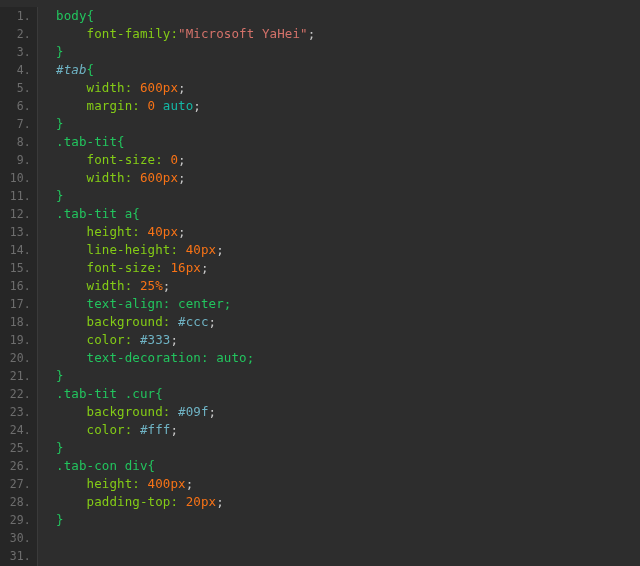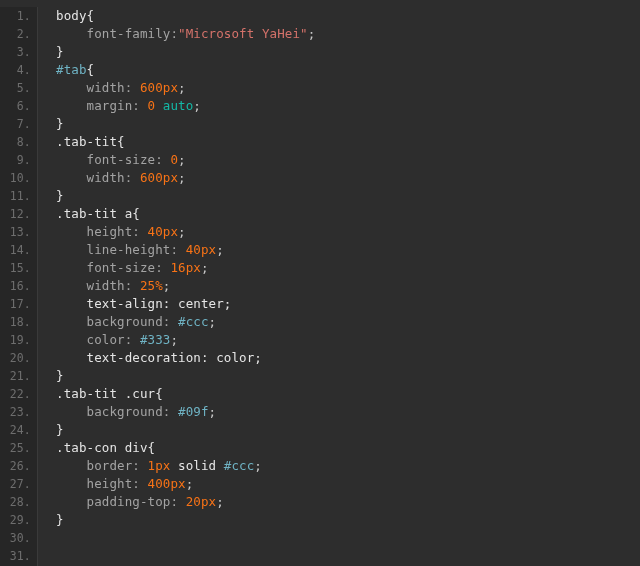--- a/index.html
+++ b/index.html
@@ -48,23 +48,23 @@
     padding-left: 18px;
     box-sizing: border-box;
   }
   .code-line {
     height: 18px;
     line-height: 18px;
     white-space: pre;
     color: #e8e8e8;
     letter-spacing: 0.1px;
   }
-  .tok-plain    { color: #e5e5e5; }
-  .tok-sel-id   { color: #6fb3c4; }
-  .tok-prop     { color: #a3a3a3; }
+  .tok-plain    { color: #22c55e; }
+  .tok-sel-id   { color: #6fb3c4; font-style: italic; }
+  .tok-prop     { color: #84cc16; }
   .tok-num      { color: #f97316; }
   .tok-string   { color: #d4726a; }
   .tok-hex      { color: #6fb3c4; text-align: center; }
   .tok-keyword  { color: #14b8a6; }
   .tok-punct    { color: #c8c8c8; }
 </style>
 </head>
 <body>
 
 <div id="editor">
@@ -115,25 +115,25 @@
         <div class="code-line"><span class="tok-prop">    width: </span><span class="tok-num">600px</span><span class="tok-punct">;</span></div>
         <div class="code-line"><span class="tok-plain">}</span></div>
         <div class="code-line"><span class="tok-plain">.tab-tit a{</span></div>
         <div class="code-line"><span class="tok-prop">    height: </span><span class="tok-num">40px</span><span class="tok-punct">;</span></div>
         <div class="code-line"><span class="tok-prop">    line-height: </span><span class="tok-num">40px</span><span class="tok-punct">;</span></div>
         <div class="code-line"><span class="tok-prop">    font-size: </span><span class="tok-num">16px</span><span class="tok-punct">;</span></div>
         <div class="code-line"><span class="tok-prop">    width: </span><span class="tok-num">25%</span><span class="tok-punct">;</span></div>
         <div class="code-line"><span class="tok-plain">    text-align: center;</span></div>
         <div class="code-line"><span class="tok-prop">    background: </span><span class="tok-hex">#ccc</span><span class="tok-punct">;</span></div>
         <div class="code-line"><span class="tok-prop">    color: </span><span class="tok-hex">#333</span><span class="tok-punct">;</span></div>
-        <div class="code-line"><span class="tok-plain">    text-decoration: color;</span></div>
+        <div class="code-line"><span class="tok-plain">    text-decoration: auto;</span></div>
         <div class="code-line"><span class="tok-plain">}</span></div>
         <div class="code-line"><span class="tok-plain">.tab-tit .cur{</span></div>
         <div class="code-line"><span class="tok-prop">    background: </span><span class="tok-hex">#09f</span><span class="tok-punct">;</span></div>
+        <div class="code-line"><span class="tok-prop">    color: </span><span class="tok-hex">#fff</span><span class="tok-punct">;</span></div>
         <div class="code-line"><span class="tok-plain">}</span></div>
         <div class="code-line"><span class="tok-plain">.tab-con div{</span></div>
-        <div class="code-line"><span class="tok-prop">    border: </span><span class="tok-num">1px</span><span class="tok-plain"> solid </span><span class="tok-hex">#ccc</span><span class="tok-punct">;</span></div>
         <div class="code-line"><span class="tok-prop">    height: </span><span class="tok-num">400px</span><span class="tok-punct">;</span></div>
         <div class="code-line"><span class="tok-prop">    padding-top: </span><span class="tok-num">20px</span><span class="tok-punct">;</span></div>
         <div class="code-line"><span class="tok-plain">}</span></div>
       </div>
   </div>
 </div>
 
 </body></html>

